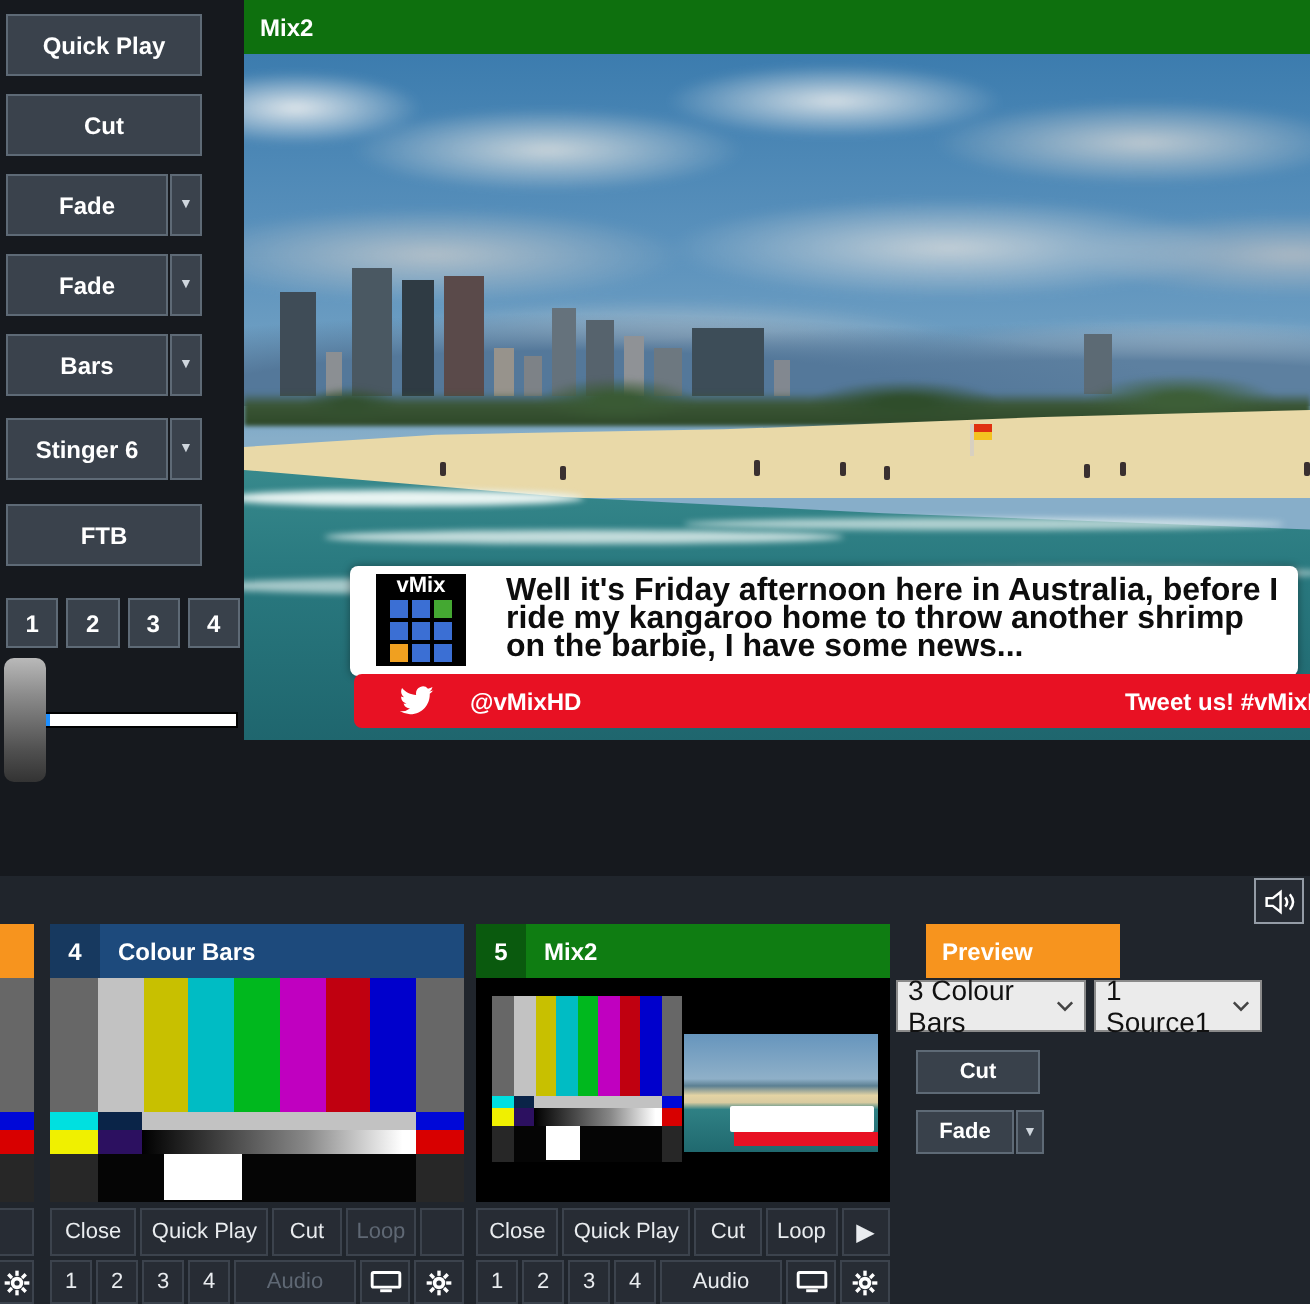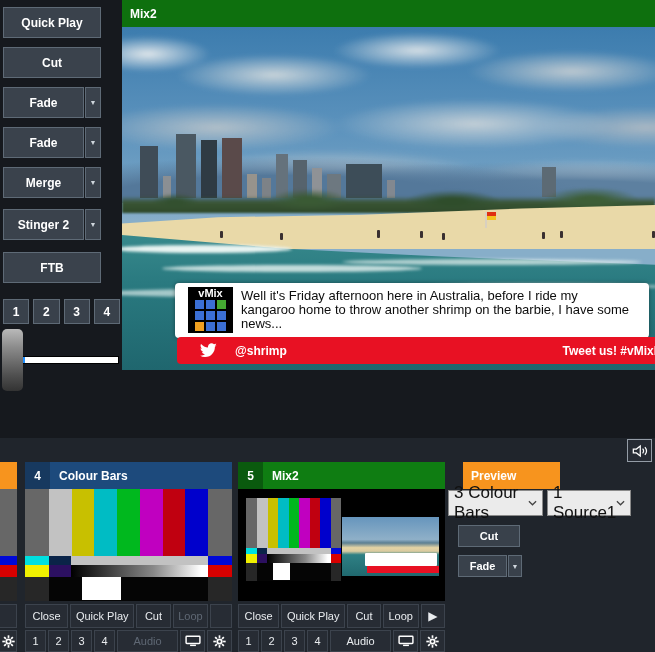--- a/index.html
+++ b/index.html
@@ -65,21 +65,21 @@
   .person { position:absolute; width:3px; height:7px; background:#3a3030; border-radius:1px; }
 
   
   .tweet-box { position:absolute; left:53px; top:256px; width:474px; height:55px; background:#fff; border-radius:4px;
     box-shadow:0 0 4px rgba(0,0,0,.4); }
   .vmix-logo { position:absolute; left:13px; top:4px; width:45px; height:46px; background:#000; }
   .vmix-logo-text { color:#fff; font-size:11px; font-weight:bold; text-align:center; line-height:13px; }
   .vmix-grid { display:grid; grid-template-columns:repeat(3,9px); grid-auto-rows:9px; gap:2px; justify-content:center; }
   .vg-b { background:var(--color-logo_blue,#3b6fd4); } .vg-g { background:var(--color-logo_green,#44a832); }
   .vg-o { background:var(--color-logo_orange,#f0a020); }
-  .tweet-msg { position:absolute; left:66px; top:6px; width:392px; color:#0d0d0d; font-size:13px; font-weight:normal; line-height:14px; }
+  .tweet-msg { position:absolute; left:78px; top:6px; width:392px; color:#0d0d0d; font-size:16px; font-weight:bold; line-height:14px; }
   .tweet-bar { position:absolute; left:55px; top:310px; right:-16px; height:27px; border-radius:4px 0 0 4px;
     background:var(--color-twitter_red,#e81123); display:flex; align-items:center; color:#fff; font-weight:bold; font-size:12px; }
   .tweet-bird { margin-left:21px; width:20px; height:16px; flex:none; }
   .tweet-handle { margin-left:17px; }
   .tweet-cta { margin-left:auto; white-space:nowrap; }
 
   
   .bottom { position:absolute; left:0; top:438px; width:655px; height:214px; background:#20252c; }
   .speaker-btn { position:absolute; right:3px; top:1px; width:25px; height:23px; background:#262b33;
     border:1px solid #949ca6; display:flex; align-items:center; justify-content:center; }
@@ -121,21 +121,21 @@
   .cell.icon-cell { width:25px; flex:none; }
   .cell.grow { flex:1; }
 
   
   .panel { position:absolute; left:448px; top:24px; width:207px; }
   .panel-heads { display:flex; height:27px; gap:2px; color:#fff; font-size:12px; font-weight:600; }
   .head { display:flex; align-items:center; padding-left:8px; }
   .head.preview { width:97px; flex:none; background:var(--color-preview_orange,#f7941e);margin-left:15px; }
   .head.output { flex:1; background:var(--color-output_green,#087408); }
   .panel-selects { display:flex; gap:4px; margin-top:1px; height:21px; }
-  .select { background:#ebebeb; border:1px solid #8a8a8a; color:#111; font-size:17px;
+  .select { background:#ebebeb; border:1px solid #8a8a8a; color:#111; font-size:14px;
     display:flex; align-items:center; padding:12px 5px; }
   .select .sel-label { flex:1; overflow:hidden; }
   .select.sel-preview { width:95px; flex:none; }
   .select.sel-output { width:84px; flex:none; }
   .panel-cut { margin:14px 0 0 10px; width:62px; height:22px; }
   .panel-fade { display:flex; margin:8px 0 0 10px; height:22px; }
   .panel-btn { background:#39414b; border:1px solid #5e6a76; color:#fff; font-size:11px; font-weight:bold;
     display:flex; align-items:center; justify-content:center; }
   .panel-fade .main { width:49px; } .panel-fade .arr { width:14px; margin-left:1px; font-size:7px; color:#cfd6dd; }
 
@@ -163,25 +163,25 @@
       </div>
     <div class="side-row">
       <div class="side-btn">Fade</div>
       <div class="side-arrow">▼</div>
     </div>
     <div class="side-row">
       <div class="side-btn">Fade</div>
       <div class="side-arrow">▼</div>
     </div>
     <div class="side-row">
-      <div class="side-btn">Merge</div>
+      <div class="side-btn">Bars</div>
       <div class="side-arrow">▼</div>
     </div>
     <div class="side-row" style="margin-top:11px;">
-      <div class="side-btn">Stinger 2</div>
+      <div class="side-btn">Stinger 6</div>
       <div class="side-arrow">▼</div>
     </div>
     <div class="side-row" style="margin-top:12px;">
         <div class="side-btn">FTB</div>
       </div>
     <div class="ovl-row">
       <div class="ovl-btn">1</div>
       <div class="ovl-btn">2</div>
       <div class="ovl-btn">3</div>
       <div class="ovl-btn">4</div>
@@ -250,21 +250,21 @@
               <div class="vg-b"></div>
               <div class="vg-b"></div>
           </div>
         </div>
         <div class="tweet-msg">Well it's Friday afternoon here in Australia, before I ride my kangaroo home to throw another shrimp on the barbie, I have some news...</div>
       </div>
       <div class="tweet-bar">
         <svg class="tweet-bird" viewBox="0 0 24 20">
           <path fill="#fff" d="M23 2.6c-.8.4-1.7.7-2.6.9A4.4 4.4 0 0 0 22.3.6c-.9.5-1.8.9-2.8 1.1A4.3 4.3 0 0 0 12 4.7c0 .3 0 .7.1 1C8.6 5.5 5.4 3.8 3.3 1.3c-.4.7-.6 1.4-.6 2.2 0 1.5.8 2.8 1.9 3.6-.7 0-1.3-.2-1.9-.5v.1c0 2.1 1.5 3.8 3.4 4.2-.4.1-.7.2-1.1.2l-.8-.1a4.3 4.3 0 0 0 4 3A8.6 8.6 0 0 1 1.8 15.7a12.1 12.1 0 0 0 6.6 1.9c7.9 0 12.2-6.5 12.2-12.2v-.6c.8-.6 1.6-1.4 2.1-2.2z"></path>
         </svg>
-        <span class="tweet-handle">@shrimp</span>
+        <span class="tweet-handle">@vMixHD</span>
         <span class="tweet-cta">Tweet us! #vMixHD</span>
       </div>
     </div>
   </div>
 
   <div class="bottom">
     <div class="speaker-btn">
       <svg class="ic" width="17" height="14" viewBox="0 0 22 18">
         <path d="M3 6.5 H7 L12 2.5 V15.5 L7 11.5 H3 Z" fill="none" stroke="#fff" stroke-width="1.6"></path>
         <path d="M15 6 q2.6 3 0 6 M18 4 q4.2 5 0 10" fill="none" stroke="#fff" stroke-width="1.6"></path>

